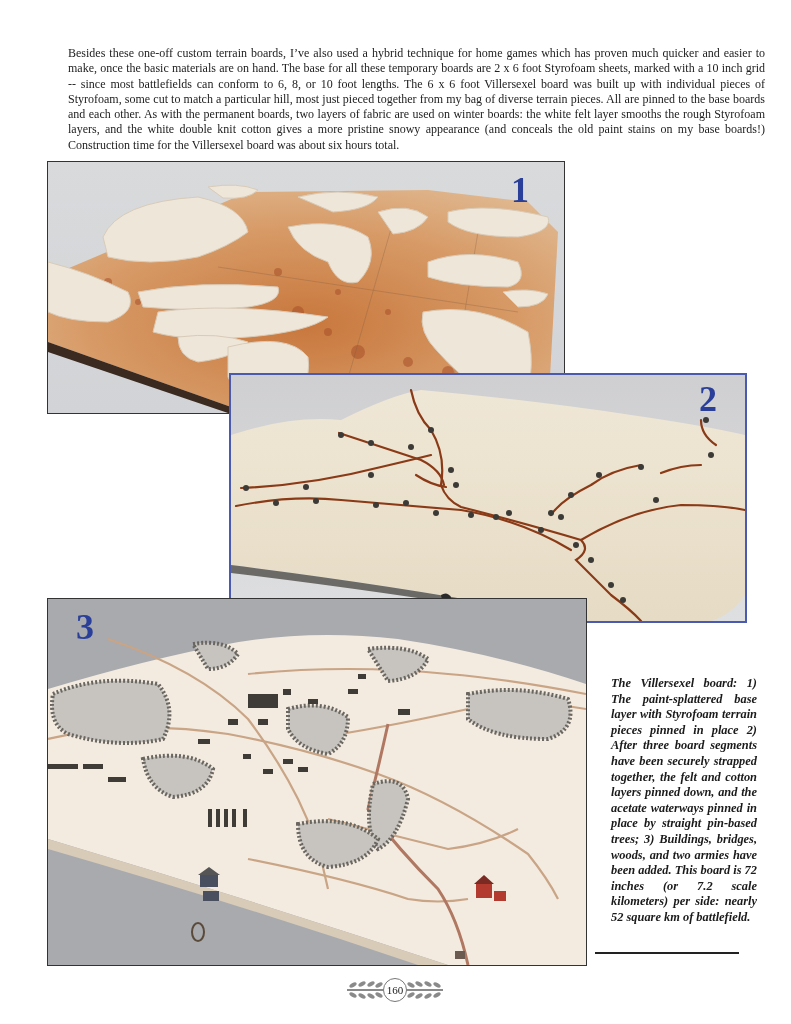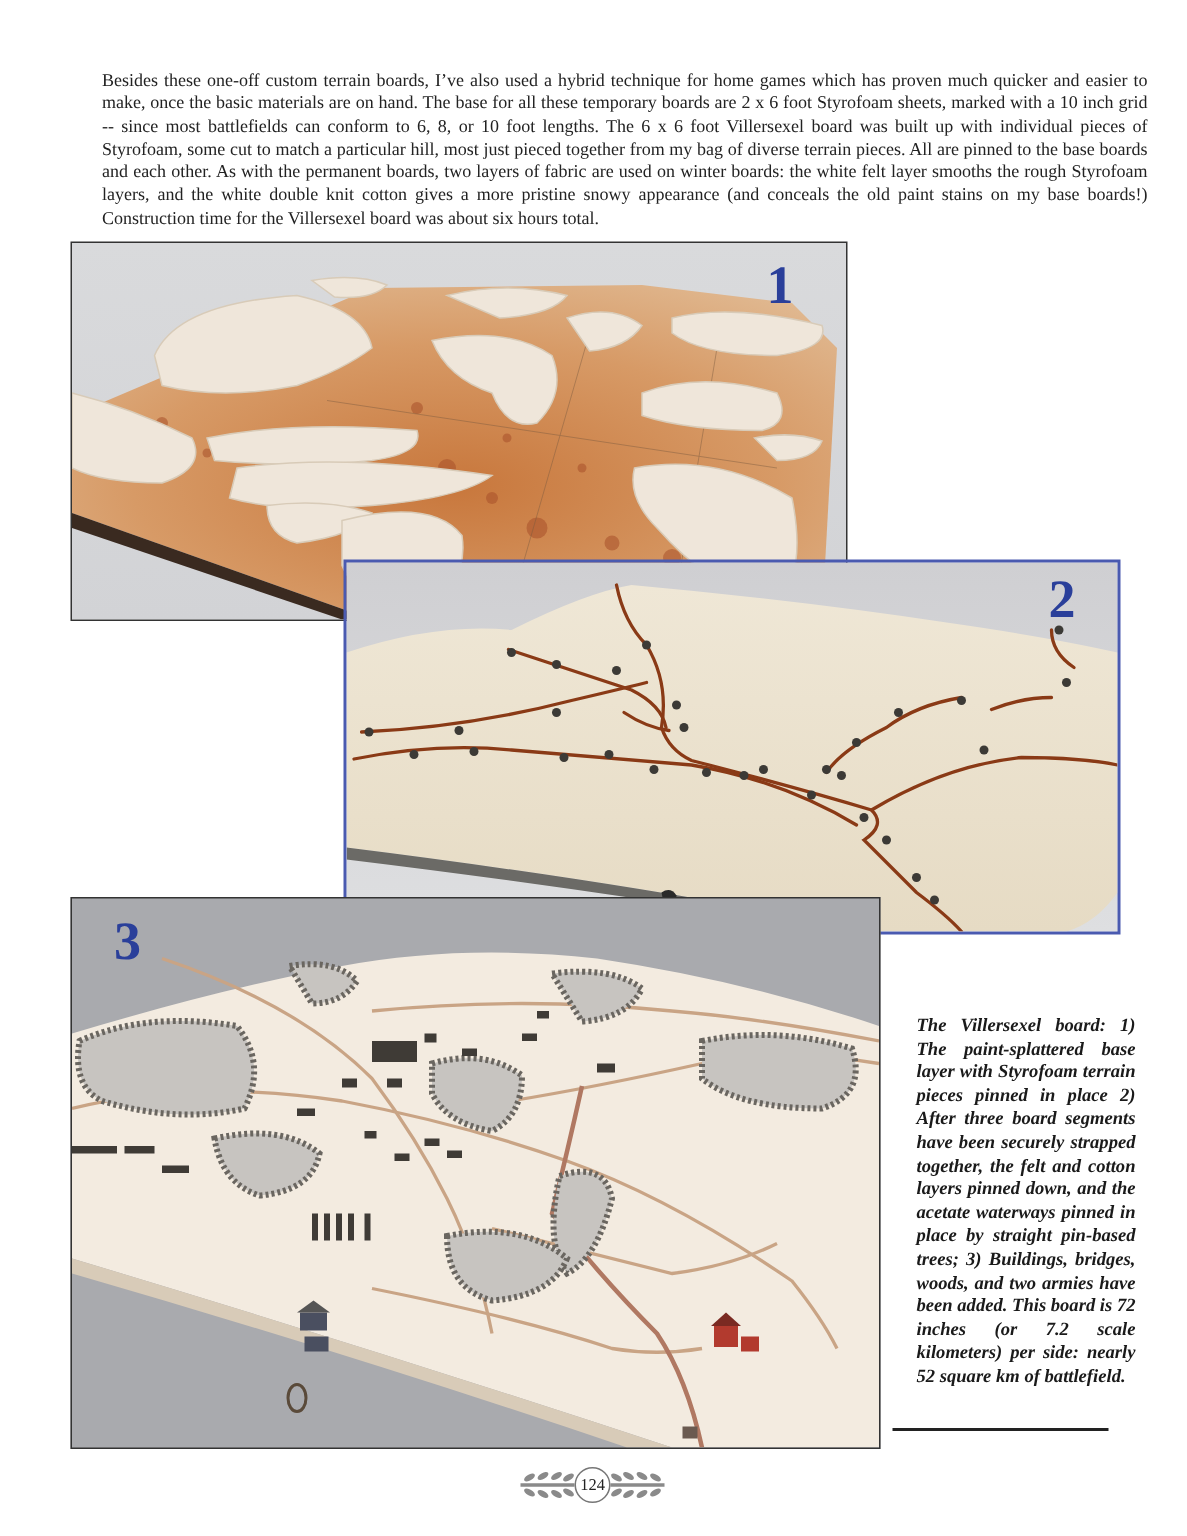--- a/index.html
+++ b/index.html
@@ -210,14 +210,14 @@
       <ellipse cx="68" cy="8" rx="4" ry="2" transform="rotate(30 68 8)"></ellipse>
         <ellipse cx="68" cy="18" rx="4" ry="2" transform="rotate(-30 68 18)"></ellipse>
       <ellipse cx="76" cy="7" rx="4" ry="2" transform="rotate(30 76 7)"></ellipse>
         <ellipse cx="76" cy="19" rx="4" ry="2" transform="rotate(-30 76 19)"></ellipse>
       <ellipse cx="85" cy="7" rx="4" ry="2" transform="rotate(30 85 7)"></ellipse>
         <ellipse cx="85" cy="19" rx="4" ry="2" transform="rotate(-30 85 19)"></ellipse>
       <ellipse cx="94" cy="8" rx="4" ry="2" transform="rotate(30 94 8)"></ellipse>
         <ellipse cx="94" cy="18" rx="4" ry="2" transform="rotate(-30 94 18)"></ellipse>
     </g>
   </svg>
-  <span class="num-circle">124</span>
+  <span class="num-circle">160</span>
 </div>
 
 </body></html>

